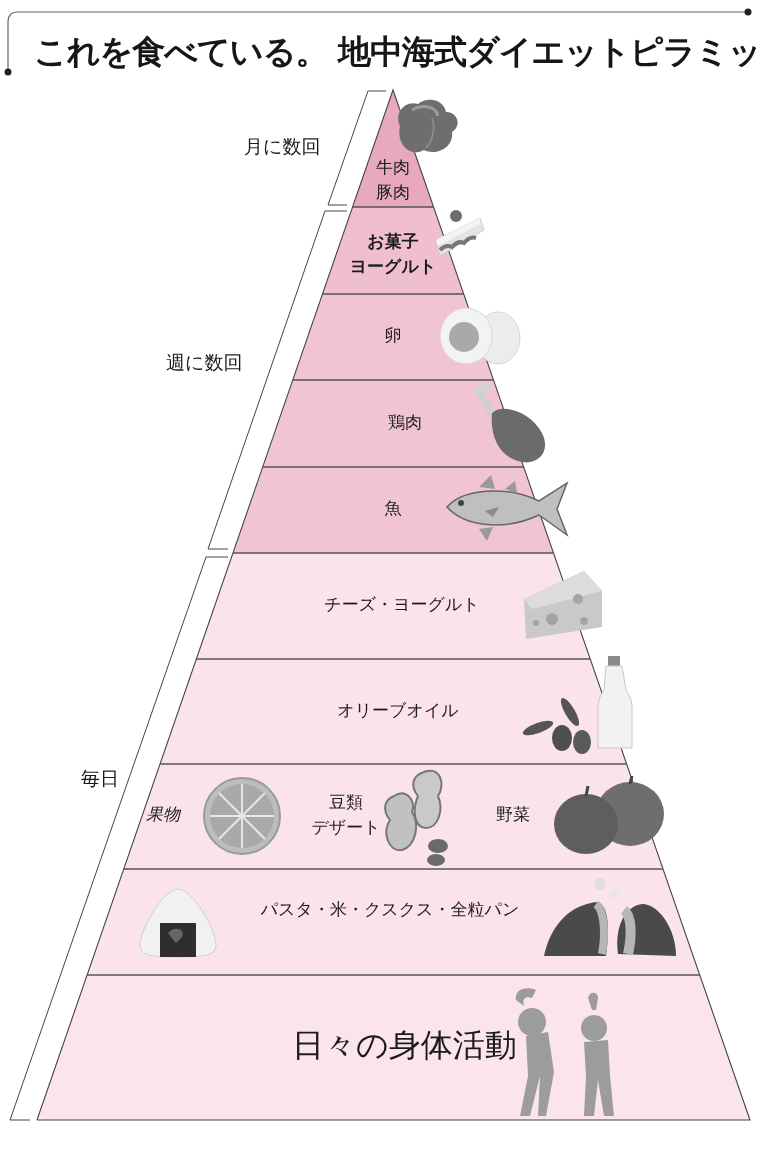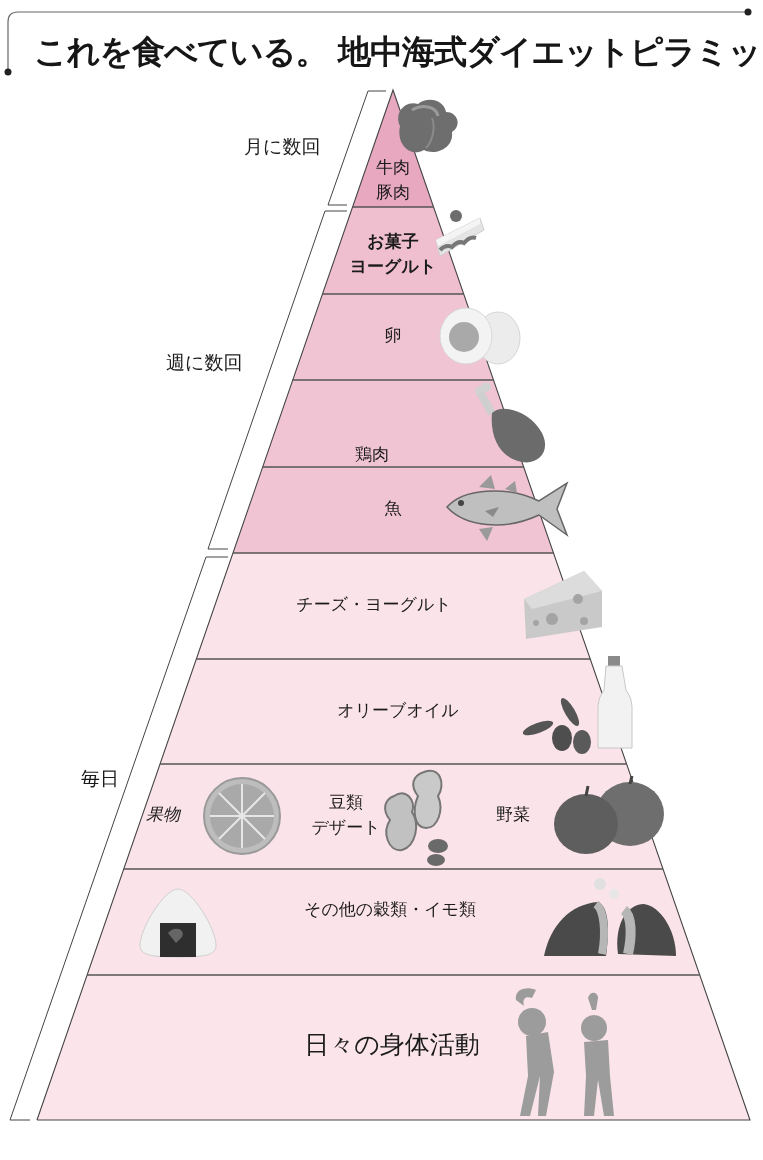--- a/index.html
+++ b/index.html
@@ -4,21 +4,21 @@
 <style>
   html, body { margin: 0; padding: 0; background: #ffffff; }
   body { width: 763px; height: 1160px; position: relative; overflow: hidden;
          font-family: "DejaVu Sans", "Liberation Sans", sans-serif; color: #1a1a1a; }
   .title-frame { position: absolute; left: 0; top: 0; width: 763px; height: 90px; }
   .title { position: absolute; left: 34px; top: 30px; font-size: 33px; font-weight: bold;
            letter-spacing: -1px; white-space: nowrap; color: #161616; }
   svg.pyramid { position: absolute; left: 0; top: 0; }
   .lbl { position: absolute; text-align: center; font-size: 17px; line-height: 25px; white-space: nowrap; color: #1b1b1b; }
   .freq { position: absolute; font-size: 19px; white-space: nowrap; color: #1b1b1b; }
-  .big { font-size: 25px; line-height: 30px; }
+  .big { font-size: 32px; line-height: 30px; }
   .icon { position: absolute; }
 </style>
 </head>
 <body>
 
 <svg class="title-frame" width="763" height="90" viewBox="0 0 763 90">
   <path d="M8 72 L8 22 Q8 12 18 12 L748 12" fill="none" stroke="#666" stroke-width="1.2"></path>
   <circle cx="8" cy="72" r="3.5" fill="#222"></circle>
   <circle cx="748" cy="12" r="3.5" fill="#222"></circle>
 </svg>
@@ -63,32 +63,32 @@
 
 <div class="lbl" style="left:366px; top:155px; width:54px;">
   <div>牛肉</div>
   <div>豚肉</div>
 </div>
 <div class="lbl" style="left:348px; top:229px; width:90px;font-weight:bold;">
   <div>お菓子</div>
   <div>ヨーグルト</div>
 </div>
 <div class="lbl" style="left:363px; top:323px; width:60px;">卵</div>
-<div class="lbl" style="left:342px; top:410px; width:60px;margin-top:32px;">鶏肉</div>
+<div class="lbl" style="left:375px; top:410px; width:60px;">鶏肉</div>
 <div class="lbl" style="left:363px; top:496px; width:60px;">魚</div>
-<div class="lbl" style="left:274px; top:592px; width:200px;">チーズ・ヨーグルト</div>
+<div class="lbl" style="left:302px; top:592px; width:200px;">チーズ・ヨーグルト</div>
 <div class="lbl" style="left:308px; top:698px; width:180px;">オリーブオイル</div>
 <div class="lbl" style="left:146px; top:802px;font-style:italic;">果物</div>
 <div class="lbl" style="left:296px; top:790px; width:100px;">
   <div>豆類</div>
   <div>デザート</div>
 </div>
 <div class="lbl" style="left:496px; top:802px;">野菜</div>
 <div class="lbl" style="left:240px; top:897px; width:300px;">
-  <div>その他の穀類・イモ類</div>
+  <div>パスタ・米・クスクス・全粒パン</div>
 </div>
 <div class="lbl big" style="left:292px; top:1030px; width:200px;">日々の身体活動</div>
 
 <svg class="icon" style="left:392px; top:96px;" width="72" height="64" viewBox="0 0 72 64">
   <path d="M8 30 C2 18 12 4 26 8 C36 0 52 4 54 16 C66 16 70 30 60 36 C62 52 44 60 32 54 C18 62 4 48 8 30Z" fill="#6e6e6e"></path>
   <path d="M20 14 C30 8 44 10 46 20" fill="none" stroke="#9a9a9a" stroke-width="3"></path>
   <path d="M40 22 C44 32 40 46 34 52" fill="none" stroke="#8a8a8a" stroke-width="2"></path>
 </svg>
 <svg class="icon" style="left:432px; top:200px;" width="54" height="64" viewBox="0 0 54 64">
   <polygon points="4,40 48,18 52,30 8,56" fill="#e4e4e4" stroke="#cfcfcf"></polygon>

